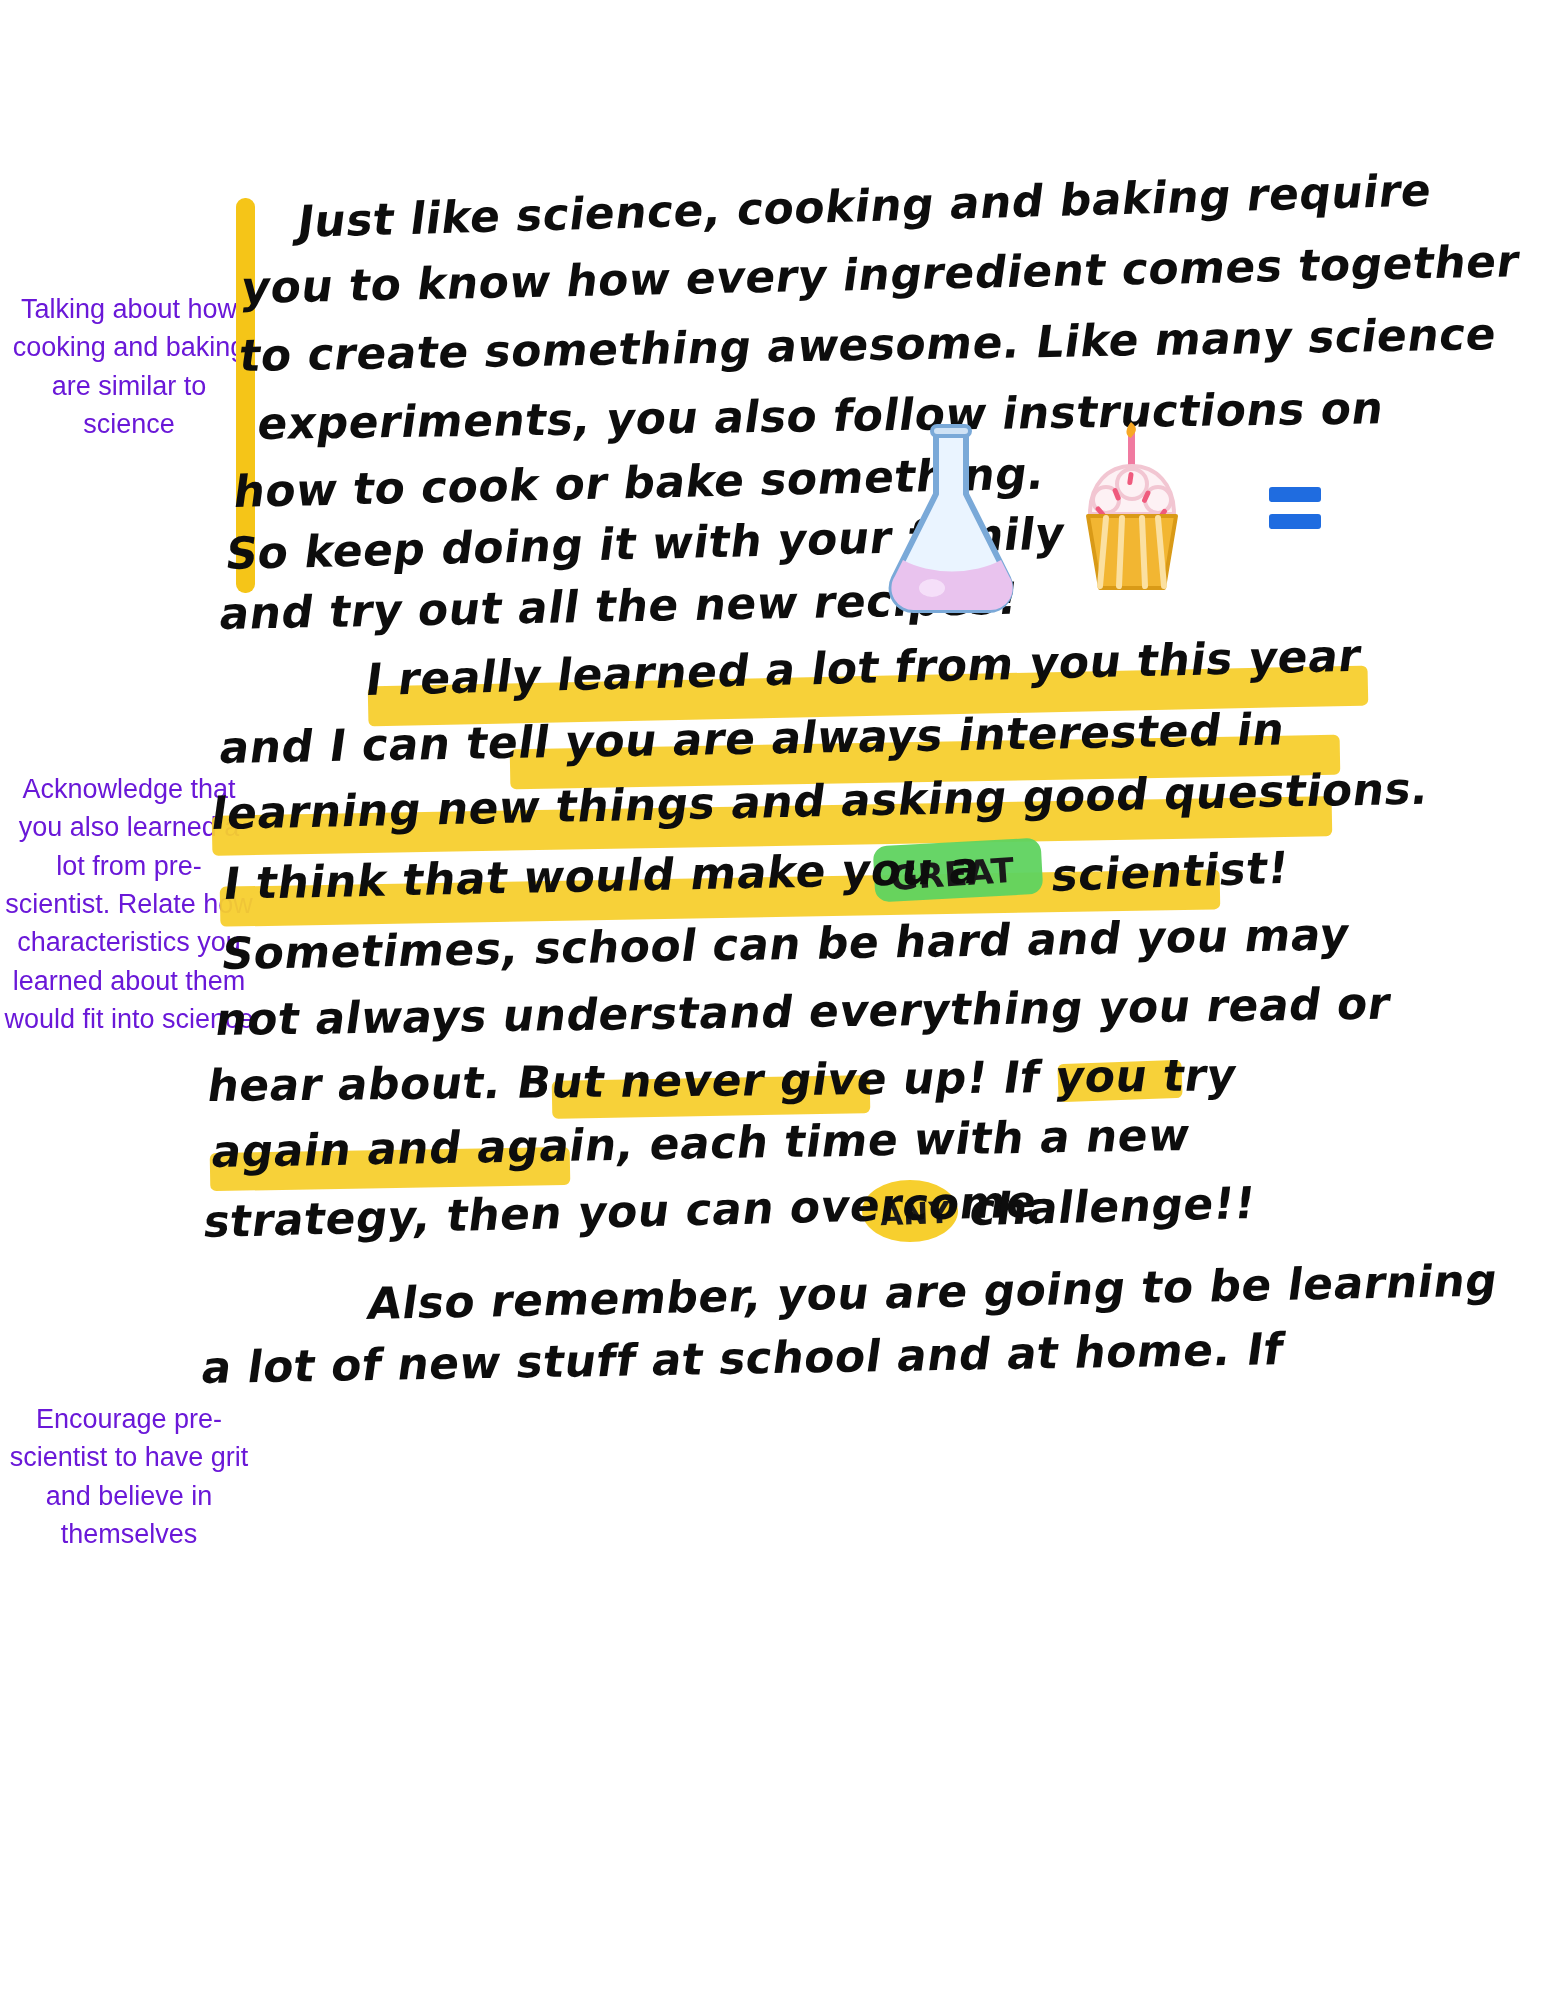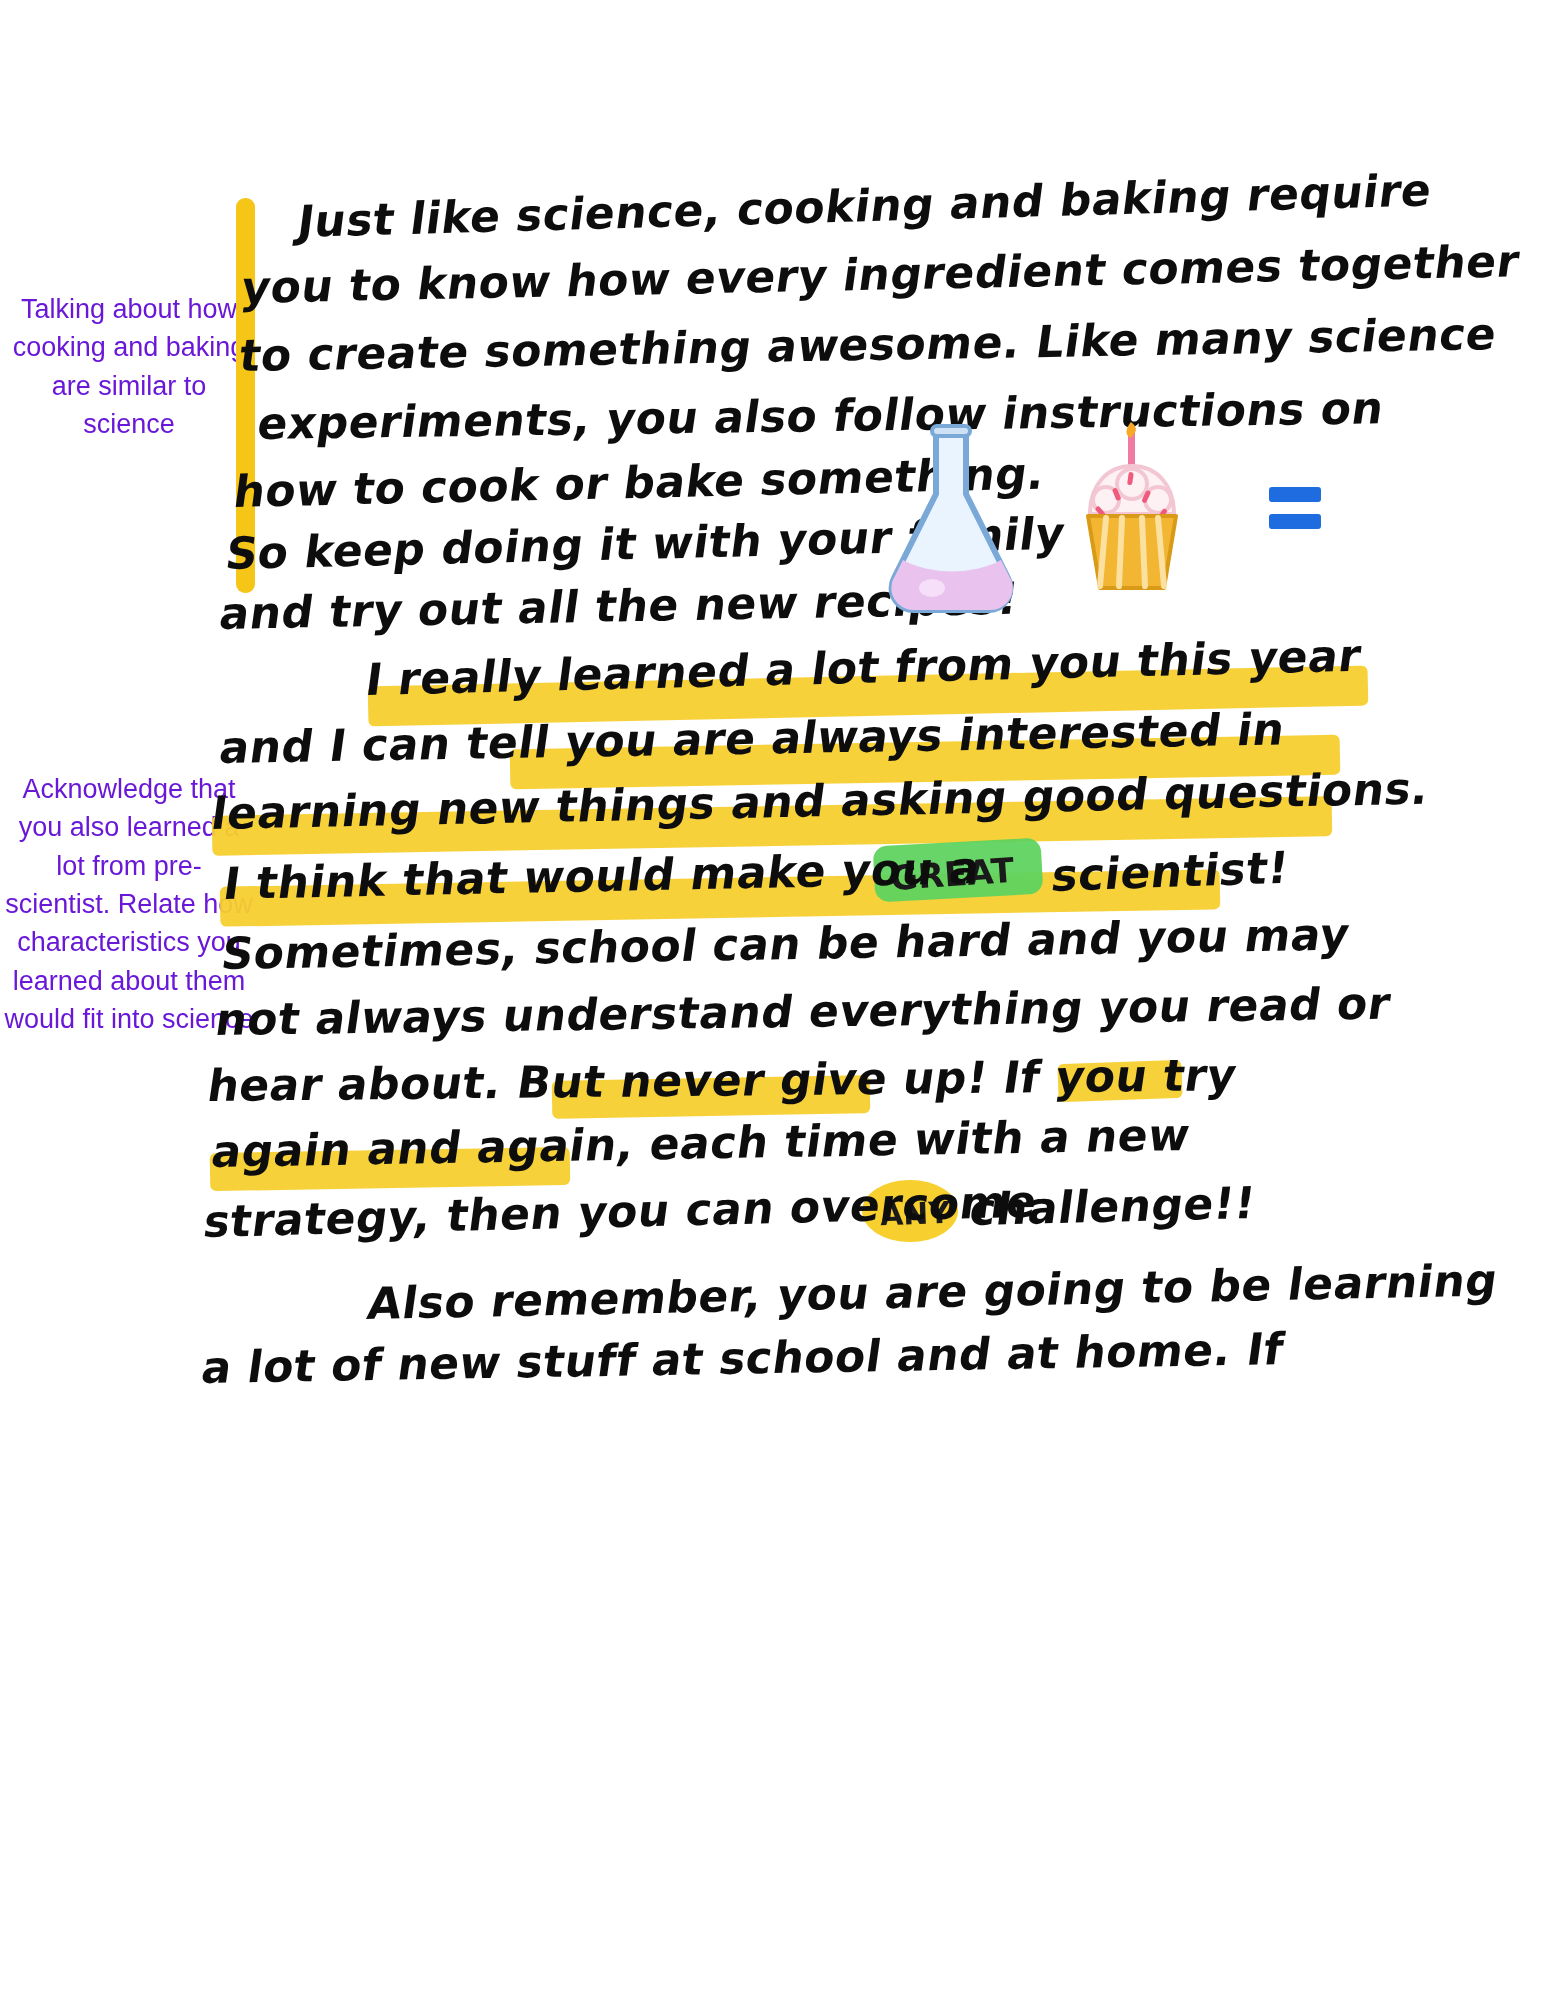--- a/index.html
+++ b/index.html
@@ -117,20 +117,21 @@
     border-radius: 3px;
   }
   .equals span + span { margin-top: 12px; }
 </style>
 </head>
 <body>
 
 <div class="annotations">
   <div class="annotation ann-1">Talking about how cooking and baking are similar to science</div>
   <div class="annotation ann-2">Acknowledge that you also learned a lot from pre-scientist. Relate how characteristics you learned about them would fit into science</div>
+  <div class="annotation ann-3">Encourage pre-scientist to have grit and believe in themselves</div>
 </div>
 
 <div class="side-bar"></div>
 
 <div class="hand">
 
   <div class="line" style="left:36px; top:196px; font-size:44px;">
     <span class="hw" style="transform:rotate(-1.6deg) skewX(-9deg);">Just like science, cooking and baking require</span>
   </div>
   <div class="line" style="left:-20px; top:262px; font-size:44px;">

